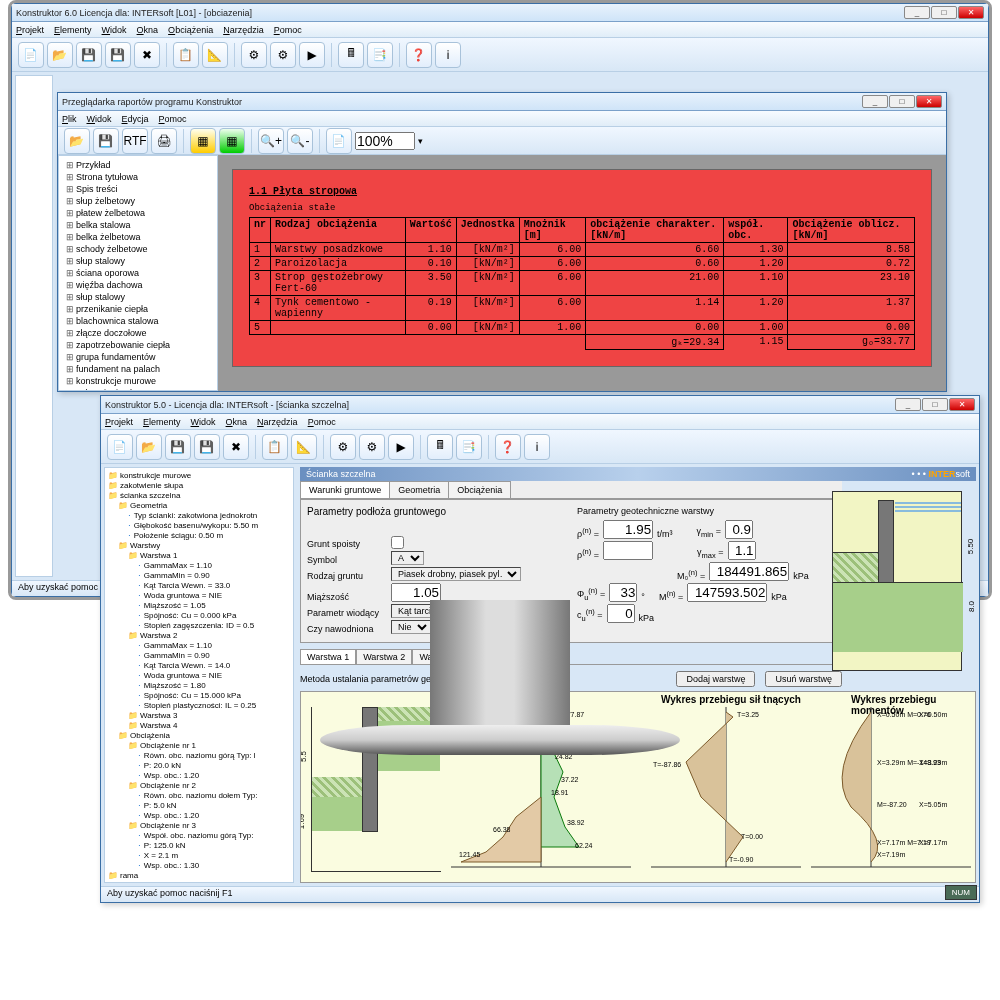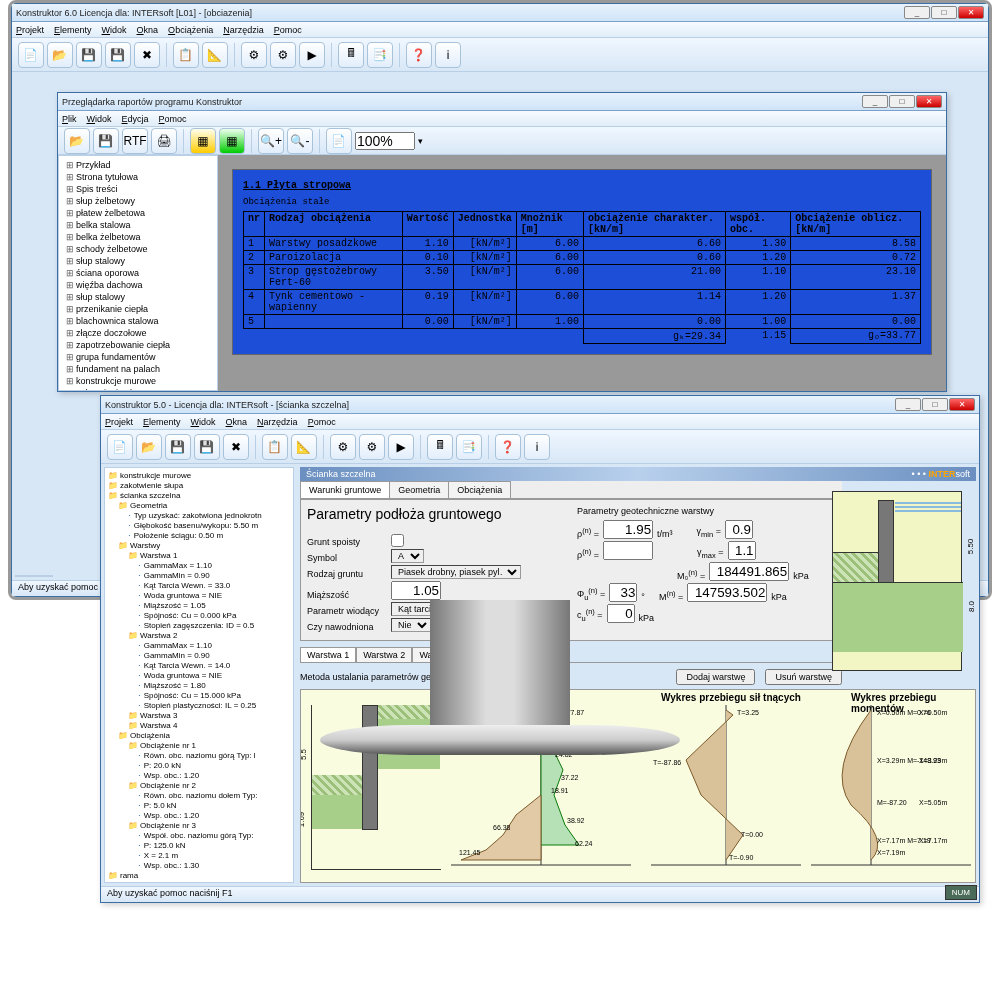--- a/index.html
+++ b/index.html
@@ -27,21 +27,21 @@
 .tsep { width: 1px; height: 24px; background: #b8cfe5; margin: 0 3px; }
 
 .body { flex: 1; display: flex; overflow: hidden; }
 .statusbar { height: 16px; background: linear-gradient(#f0f7ff,#d8e7f6); border-top: 1px solid #b8cfe5; font-size: 9px; padding: 1px 6px; display: flex; }
 
 
 .rv-tree { width: 160px; border: 1px solid #b8cfe5; background: #fff; overflow: auto; padding: 3px; }
 .rv-tree .node { font-size: 9px; line-height: 12px; white-space: nowrap; padding-left: 4px; }
 .rv-tree .node::before { content: "⊞ "; color: #666; }
 .rv-doc { flex: 1; background: #999; padding: 14px; overflow: auto; }
-.rv-page { background: #1d4ed8; border: 1px solid #666; padding: 10px; font-family: "Courier New", monospace; font-size: 9px; }
+.rv-page { background: #ef4444; border: 1px solid #666; padding: 16px; font-family: "Courier New", monospace; font-size: 9px; }
 .rv-page table { border-collapse: collapse; width: 100%; margin-top: 4px; }
 .rv-page th, .rv-page td { border: 1px solid #000; padding: 1px 4px; font-size: 10px; text-align: left; vertical-align: top; }
 .rv-page td.num { text-align: right; }
 .rv-page h3 { font-size: 10px; text-decoration: underline; margin-bottom: 6px; }
 
 
 .front { position: absolute; top: 395px; left: 100px; width: 880px; height: 508px; }
 .front .body { background: #d8e7f6; }
 .front-tree { width: 190px; background: #fff; border: 1px solid #b8cfe5; margin: 3px; overflow: auto; padding: 3px; font-size: 8px; }
 .ft-node { line-height: 10px; white-space: nowrap; }
@@ -122,21 +122,21 @@
       <div class="tbtn">⚙</div>
       <div class="tbtn">⚙</div>
       <div class="tbtn">▶</div>
       <div class="tsep"></div>
       <div class="tbtn">🖩</div>
       <div class="tbtn">📑</div>
       <div class="tsep"></div>
       <div class="tbtn">❓</div>
       <div class="tbtn">ℹ</div>
     </div>
-    <div class="body" style="background:#d8e7f6;align-items:flex-end;">
+    <div class="body" style="background:#d8e7f6;">
 
       <div style="width:38px;background:#fff;border:1px solid #b8cfe5;margin:3px;"></div>
 
       <div class="win" style="position:absolute;top:88px;left:45px;width:890px;height:300px;">
         <div class="titlebar">
           <span>Przeglądarka raportów programu Konstruktor</span>
           <span class="spacer"></span>
           <div class="winbtns">
             <div class="winbtn min">_</div>
             <div class="winbtn max">□</div>
@@ -315,21 +315,21 @@
     <div class="tsep"></div>
     <div class="tbtn">❓</div>
     <div class="tbtn">ℹ</div>
   </div>
   <div class="body">
     <div class="front-tree" id="front-tree">
         <div class="ft-node ft-ind0 ft-folder">konstrukcje murowe</div>
         <div class="ft-node ft-ind0 ft-folder">zakotwienie słupa</div>
         <div class="ft-node ft-ind0 ft-folder">ścianka szczelna</div>
         <div class="ft-node ft-ind1 ft-folder">Geometria</div>
-        <div class="ft-node ft-ind2 ft-leaf">Typ uzyskać: zakotwiona jednokrotn</div>
+        <div class="ft-node ft-ind2 ft-leaf">Typ ścianki: zakotwiona jednokrotn</div>
         <div class="ft-node ft-ind2 ft-leaf">Głębokość basenu/wykopu: 5.50 m</div>
         <div class="ft-node ft-ind2 ft-leaf">Położenie ściągu: 0.50 m</div>
         <div class="ft-node ft-ind1 ft-folder">Warstwy</div>
         <div class="ft-node ft-ind2 ft-folder">Warstwa 1</div>
         <div class="ft-node ft-ind3 ft-leaf">GammaMax = 1.10</div>
         <div class="ft-node ft-ind3 ft-leaf">GammaMin = 0.90</div>
         <div class="ft-node ft-ind3 ft-leaf">Kąt Tarcia Wewn. = 33.0</div>
         <div class="ft-node ft-ind3 ft-leaf">Woda gruntowa = NIE</div>
         <div class="ft-node ft-ind3 ft-leaf">Miąższość = 1.05</div>
         <div class="ft-node ft-ind3 ft-leaf">Spójność: Cu = 0.000 kPa</div>
@@ -369,21 +369,21 @@
 
       <div style="display:flex;gap:4px;">
         <div style="flex:1;">
           <div class="tabs" id="main-tabs">
               <div class="tab active">Warunki gruntowe</div>
               <div class="tab">Geometria</div>
               <div class="tab">Obciążenia</div>
             </div>
           <div class="form">
             <div class="col">
-              <div style="font-size:14px;margin-bottom:12px;">Parametry podłoża gruntowego</div>
+              <div style="font-size:10px;margin-bottom:19px;">Parametry podłoża gruntowego</div>
               <div class="form-row">
                   <label>Grunt spoisty</label>
                   <input type="checkbox" style="">
                 </div>
               <div class="form-row">
                   <label>Symbol</label>
                   <select><option>A</option></select>
                 </div>
               <div class="form-row">
                   <label>Rodzaj gruntu</label>

